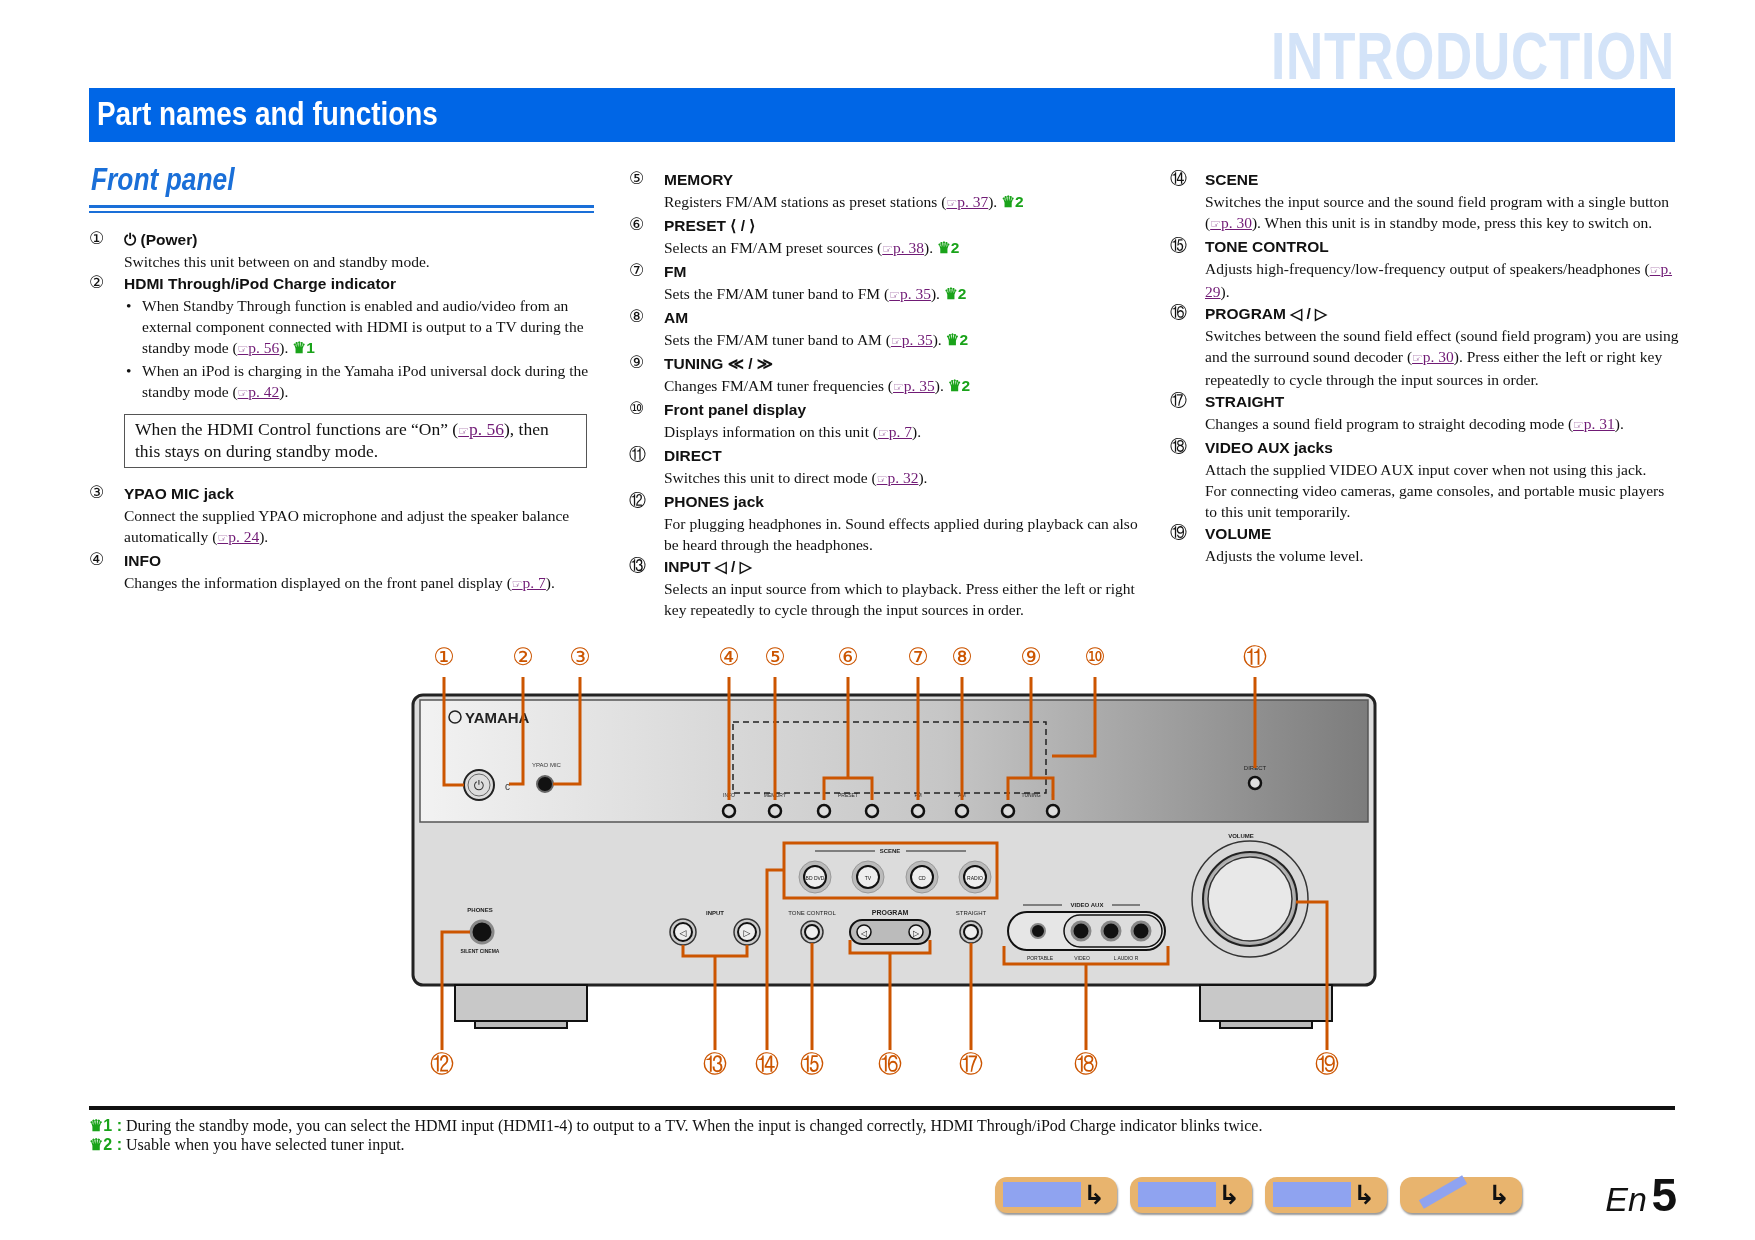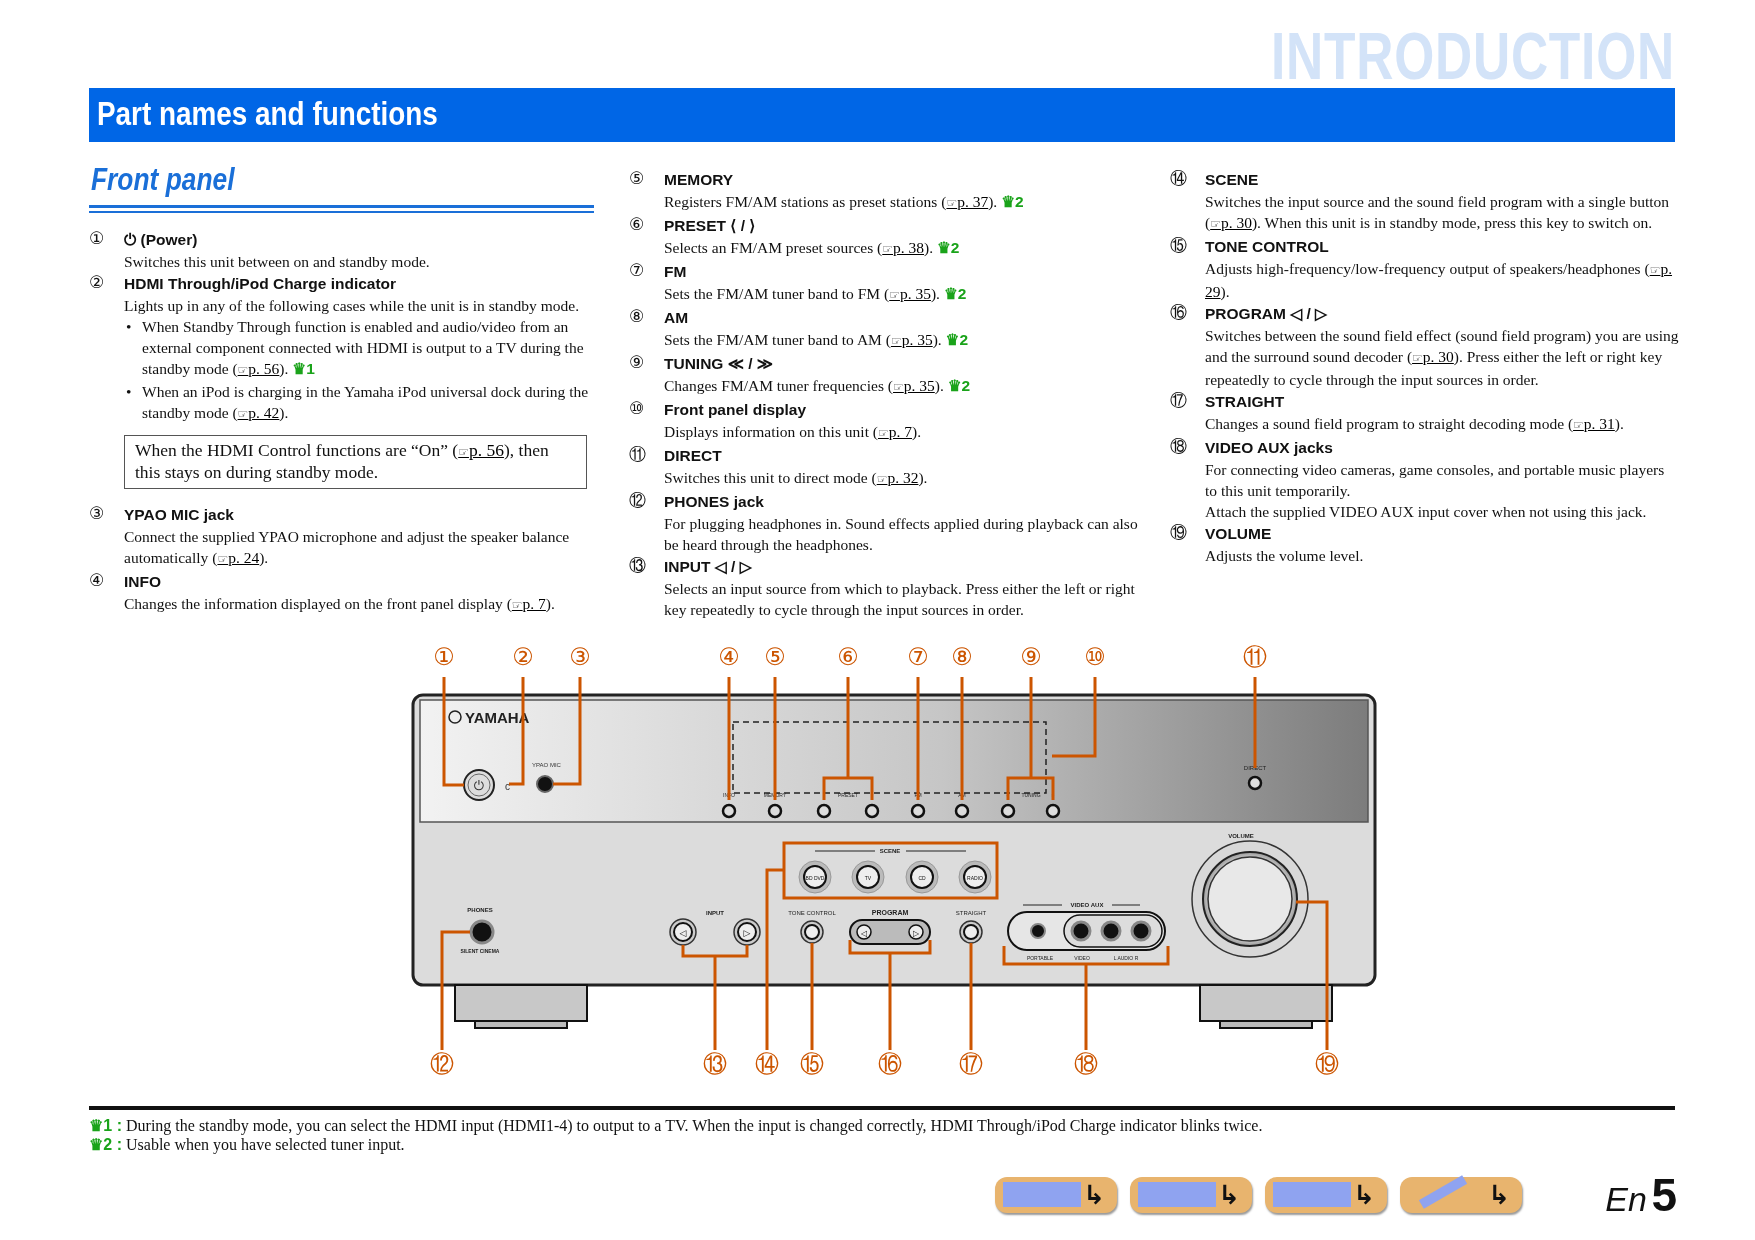--- a/index.html
+++ b/index.html
@@ -20,21 +20,21 @@
   .col1 { left: 89px; top: 228px; width: 510px; }
   .col2 { left: 629px; top: 168px; width: 510px; }
   .col3 { left: 1170px; top: 168px; width: 510px; }
   .item { position: relative; padding-left: 35px; }
   .item .num { position: absolute; left: 0; top: 0; font-family: "DejaVu Sans", sans-serif; font-size: 17px; }
   .item .title { font-family: "Liberation Sans", sans-serif; font-weight: bold; font-size: 15.5px; display: block; line-height: 23px; }
   .item .desc { display: block; }
   .bullets { margin: 0; padding-left: 18px; list-style: none; }
   .bullets li { position: relative; }
   .bullets li::before { content: "•"; position: absolute; left: -16px; }
-  .link { color: #000000; text-decoration: underline; text-align: center; }
+  .link { color: #701a75; text-decoration: underline; text-align: center; }
   .link .hand { font-size: 12px; }
   .tip { color: #1aa31a; font-family: "Liberation Sans", sans-serif; font-weight: bold; }
   .note-box { border: 1.5px solid #555; margin: 10px 12px 14px 35px; padding: 4px 28px 6px 10px; font-size: 17.5px; line-height: 20px; }
 
   
   .diagram { left: 0; top: 640px; width: 1755px; height: 440px; }
 
   .bottom-rule { left: 89px; top: 1106px; width: 1586px; height: 4px; background: #111; }
   .footnote { position: absolute; left: 89px; font-size: 16px; white-space: nowrap; }
   .fn1 { top: 1116px; }
@@ -61,21 +61,20 @@
 
 <div class="col col1" id="col1">
     <div class="item">
       <span class="num">①</span>
       <span class="title">⏻ (Power)</span>
       <span class="desc"><span>Switches this unit between on and standby mode.</span></span>
     </div>
     <div class="item">
       <span class="num">②</span>
       <span class="title">HDMI Through/iPod Charge indicator</span>
-      <span class="desc"><span>Lights up in any of the following cases while the unit is in standby mode.</span></span>
       <ul class="bullets">
         <li><span>When Standby Through function is enabled and audio/video from an external component connected with HDMI is output to a TV during the standby mode (</span><span class="link"><span class="hand">☞</span><span>p. 56</span></span><span>).</span> <span class="tip"><span>♛</span><span>1</span></span></li>
         <li><span>When an iPod is charging in the Yamaha iPod universal dock during the standby mode (</span><span class="link"><span class="hand">☞</span><span>p. 42</span></span><span>).</span></li>
       </ul>
     </div>
     <div class="note-box"><span>When the HDMI Control functions are “On” (</span><span class="link"><span class="hand">☞</span><span>p. 56</span></span><span>), then this stays on during standby mode.</span></div>
     <div class="item">
       <span class="num">③</span>
       <span class="title">YPAO MIC jack</span>
       <span class="desc"><span>Connect the supplied YPAO microphone and adjust the speaker balance automatically (</span><span class="link"><span class="hand">☞</span><span>p. 24</span></span><span>).</span></span>
@@ -150,22 +149,22 @@
       <span class="desc"><span>Switches between the sound field effect (sound field program) you are using and the surround sound decoder (</span><span class="link"><span class="hand">☞</span><span>p. 30</span></span><span>). Press either the left or right key repeatedly to cycle through the input sources in order.</span></span>
     </div>
     <div class="item">
       <span class="num">⑰</span>
       <span class="title">STRAIGHT</span>
       <span class="desc"><span>Changes a sound field program to straight decoding mode (</span><span class="link"><span class="hand">☞</span><span>p. 31</span></span><span>).</span></span>
     </div>
     <div class="item">
       <span class="num">⑱</span>
       <span class="title">VIDEO AUX jacks</span>
+      <span class="desc">Attach the supplied VIDEO AUX input cover when not using this jack.</span>
       <span class="desc"><span>For connecting video cameras, game consoles, and portable music players to this unit temporarily.</span></span>
-      <span class="desc">Attach the supplied VIDEO AUX input cover when not using this jack.</span>
     </div>
     <div class="item">
       <span class="num">⑲</span>
       <span class="title">VOLUME</span>
       <span class="desc"><span>Adjusts the volume level.</span></span>
     </div>
   </div>
 
 <svg class="abs diagram" viewBox="0 640 1755 440" width="1755" height="440">
   <defs>

